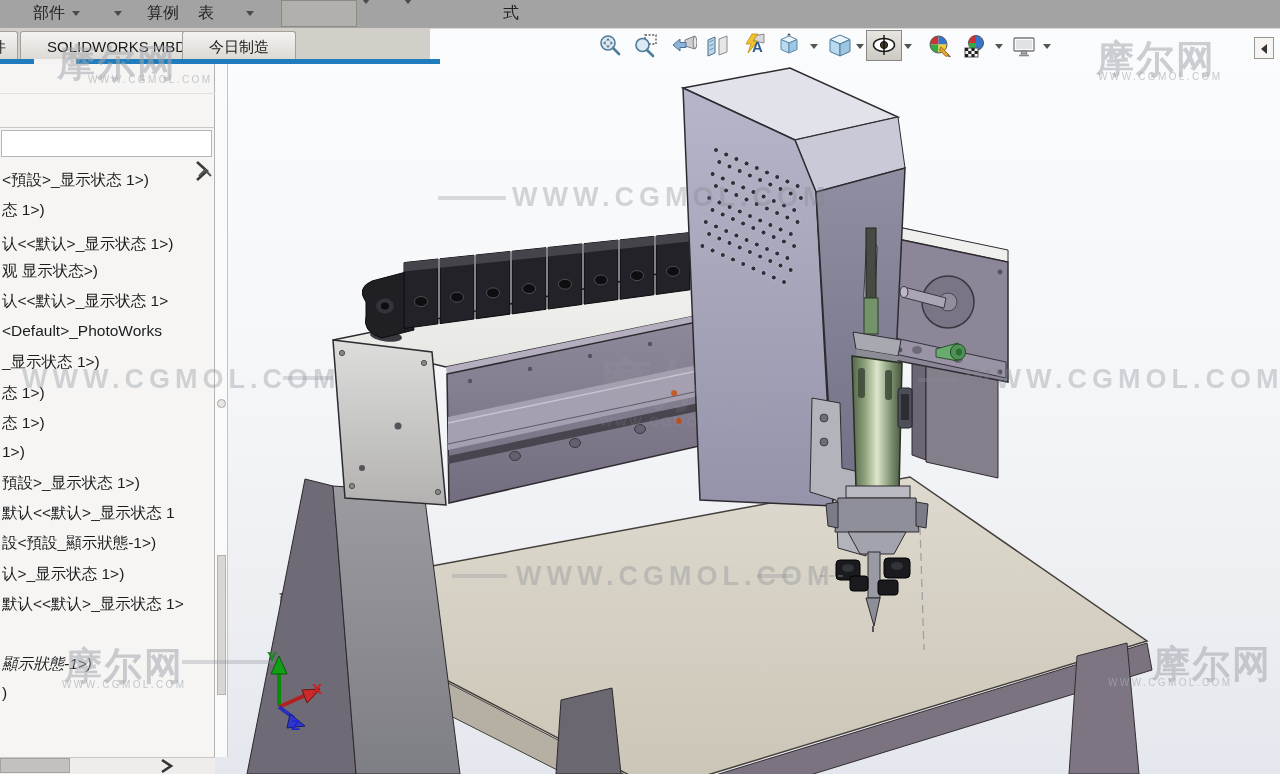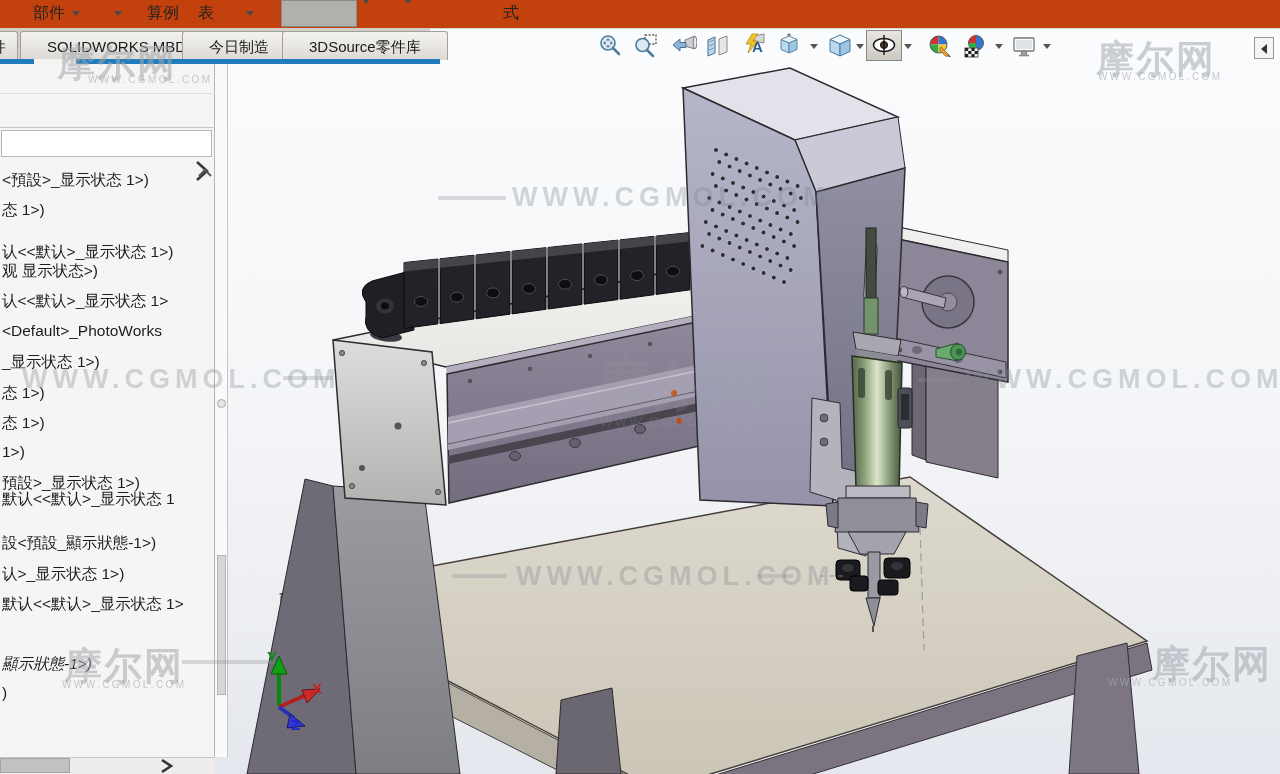--- a/index.html
+++ b/index.html
@@ -5,21 +5,21 @@
   html,body{margin:0;padding:0;width:1280px;height:774px;overflow:hidden;
     font-family:"Liberation Sans","DejaVu Sans",sans-serif;background:#fff;}
   #stage{position:relative;width:1280px;height:774px;overflow:hidden;}
   .abs{position:absolute;}
 
   
   #viewport-bg{left:0;top:0;width:1280px;height:774px;
     background:linear-gradient(180deg,#fbfcfd 0%,#f6f7f9 45%,#eceef2 80%,#e4e7ed 100%);}
 
   
-  #row1{left:0;top:0;width:1280px;height:28px;background:#c2410c;border-bottom:1px solid #d8d6d3;}
+  #row1{left:0;top:0;width:1280px;height:28px;background:#a3a3a3;border-bottom:1px solid #d8d6d3;}
   .r1txt{position:absolute;top:3px;font-size:16px;color:#222;}
   .caret{position:absolute;width:0;height:0;border-left:4px solid transparent;
     border-right:4px solid transparent;border-top:5px solid #4a4a48;}
   #r1-box{position:absolute;left:281px;top:0;width:76px;height:27px;background:#b2b0ad;border:1px solid #8c8a87;box-sizing:border-box;}
 
   
   #row2-bg{left:0;top:28px;width:430px;height:34px;background:#d2cfc9;}
   .swtab{position:absolute;top:31px;height:29px;line-height:29px;padding:0 26px;
     background:linear-gradient(180deg,#f4f3f1,#dcd9d4);border:1px solid #a39f9a;border-bottom:none;
     border-radius:3px 3px 0 0;font-size:15px;color:#1a1a1a;box-sizing:border-box;white-space:nowrap;}
@@ -354,30 +354,30 @@
     </svg>
     <div class="abs" id="panel-sep1" style="left:0;top:29px;width:215px;height:1px;background:#e2e0de;"></div>
     <div class="abs" style="left:0;top:63px;width:215px;height:1px;background:#c9c7c5;"></div>
     <div class="abs" style="left:1px;top:66px;width:211px;height:27px;background:#fff;border:1px solid #b8b6b4;box-sizing:border-box;"></div>
     <svg class="abs" style="left:197px;top:103px;" width="16" height="12">
       <polyline points="2,9 8,3 14,9" fill="none" stroke="#555" stroke-width="2"></polyline>
     </svg>
     <div id="tree" class="abs" style="left:0;top:0;width:240px;height:710px;overflow:hidden;">
         <div class="tree-item" style="top: 106px;">&lt;預設&gt;_显示状态 1&gt;)</div>
         <div class="tree-item" style="top: 136px;">态 1&gt;)</div>
-        <div class="tree-item" style="top: 178px;">认&lt;&lt;默认&gt;_显示状态 1&gt;)</div>
+        <div class="tree-item" style="top: 170px;">认&lt;&lt;默认&gt;_显示状态 1&gt;)</div>
         <div class="tree-item" style="top: 197px;">观 显示状态&gt;)</div>
         <div class="tree-item" style="top: 227px;">认&lt;&lt;默认&gt;_显示状态 1&gt;</div>
         <div class="tree-item" style="top: 258px; text-align: right;">&lt;Default&gt;_PhotoWorks</div>
         <div class="tree-item" style="top: 288px;">_显示状态 1&gt;)</div>
         <div class="tree-item" style="top: 319px;">态 1&gt;)</div>
         <div class="tree-item" style="top: 349px;">态 1&gt;)</div>
         <div class="tree-item" style="top: 379px;">1&gt;)</div>
         <div class="tree-item" style="top: 409px;">預設&gt;_显示状态 1&gt;)</div>
-        <div class="tree-item" style="top: 425px;">默认&lt;&lt;默认&gt;_显示状态 1</div>
+        <div class="tree-item" style="top: 439px;">默认&lt;&lt;默认&gt;_显示状态 1</div>
         <div class="tree-item" style="top: 469px; text-align: center;">設&lt;預設_顯示狀態-1&gt;)</div>
         <div class="tree-item" style="top: 500px;">认&gt;_显示状态 1&gt;)</div>
         <div class="tree-item" style="top: 530px;">默认&lt;&lt;默认&gt;_显示状态 1&gt;</div>
         <div class="tree-item" style="top: 590px; font-style: italic;">顯示狀態-1&gt;)</div>
         <div class="tree-item" style="top: 620px;">)</div>
       </div>
   </div>
   <div class="abs" id="vscroll"></div>
   <div class="abs" id="vthumb"></div>
   <div class="abs" id="splitter-dot"></div>
@@ -397,21 +397,20 @@
     <span id="r1-box"></span>
     <span class="caret" style="left:362px;top:-1px;"></span>
     <span class="caret" style="left:404px;top:-1px;"></span>
     <span class="r1txt" style="left:503px;">式</span>
   </div>
 
   <div class="abs" id="row2-bg"></div>
   <div class="swtab" style="left:-16px;width:34px;padding:0 6px;">件</div>
   <div class="swtab" style="left:20px;">SOLIDWORKS MBD</div>
   <div class="swtab" style="left:182px;">今日制造</div>
-  <div class="swtab" style="left:282px;">3DSource零件库</div>
   <div class="abs" id="blue-line"></div>
   <div class="abs" id="blue-gap"></div>
 
   <svg class="hicon" style="left:598px;" viewBox="0 0 26 26">
     <circle cx="10" cy="10" r="7" fill="#dce9f2" stroke="#4d7d9e" stroke-width="1.6"></circle>
     <path d="M10 5l-2 2.6h4zM10 15l-2-2.6h4zM5 10l2.6-2v4zM15 10l-2.6-2v4z" fill="#5e768a"></path>
     <line x1="15" y1="15" x2="21" y2="21" stroke="#4d7d9e" stroke-width="2.6" stroke-linecap="round"></line>
   </svg>
   <svg class="hicon" style="left:633px;" viewBox="0 0 26 26">
     <rect x="12" y="2" width="11" height="9" fill="none" stroke="#555" stroke-width="1.3" stroke-dasharray="2 1.6"></rect>

